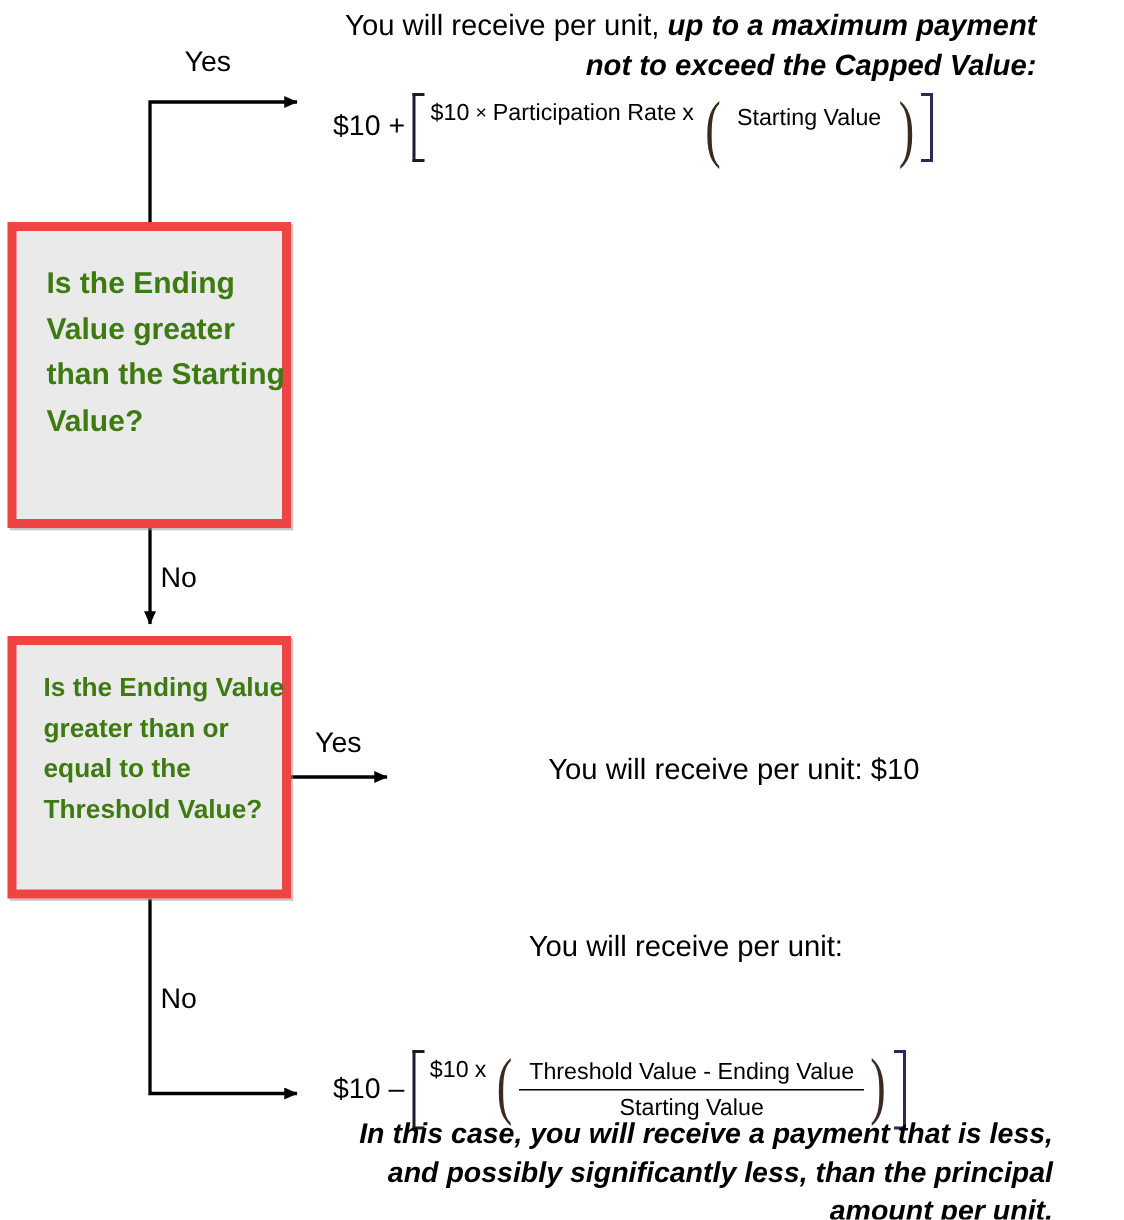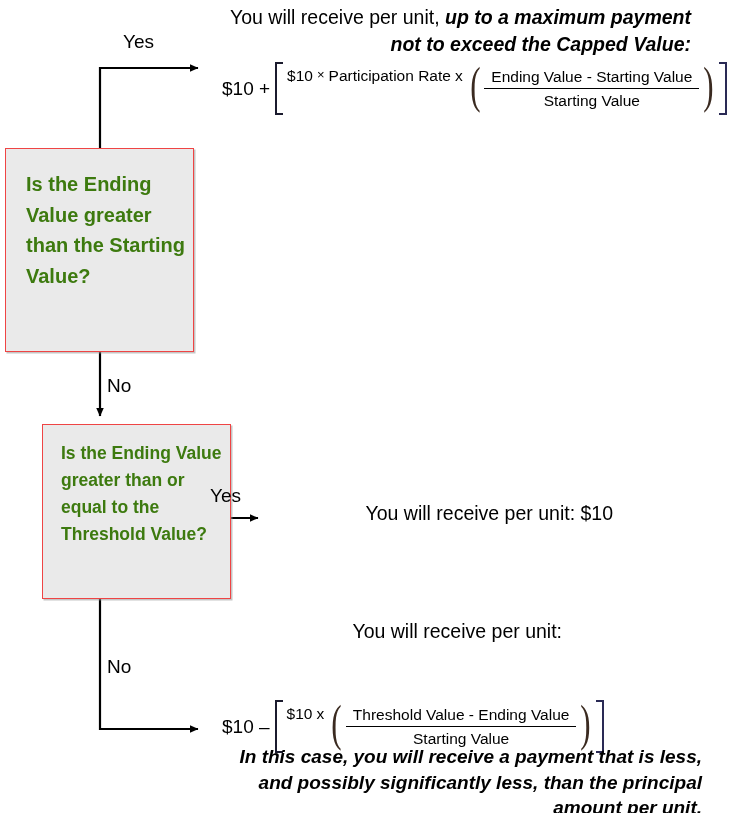--- a/index.html
+++ b/index.html
@@ -19,37 +19,37 @@
     position: absolute;
     left: 0; top: 0;
     width: 749px;
     height: 813px;
   }
 
   
   .decision-box {
     position: absolute;
     background: #eaeaea;
-    border: 1px solid #ef4444;
+    border: 6px solid #ef4444;
     box-sizing: border-box;
     box-shadow: 1.5px 1.5px 0 rgba(150,150,150,0.55);
     text-decoration: underline;
   }
   .decision-text {
     position: absolute;
     color: #3d7a0f;
     font-weight: bold;
     font-family: "Liberation Sans", sans-serif;
   }
   #box1 { left: 5px; top: 148px; width: 189px; height: 204px; }
   #box1 .decision-text {
     left: 20px; top: 20px; width: 160px;
     font-size: 20px; line-height: 30.5px;
   }
-  #box2 { left: 5px; top: 424px; width: 189px; height: 175px; margin-left: 37px; }
+  #box2 { left: 5px; top: 424px; width: 189px; height: 175px; }
   #box2 .decision-text {
     left: 18px; top: 15px; width: 165px;
     font-size: 17.5px; line-height: 27px;
   }
 
   
   .branch-label {
     position: absolute;
     font-size: 19px;
     font-family: "Liberation Sans", sans-serif;
@@ -204,21 +204,20 @@
   <div id="formula1" class="formula">
     <span class="lead">$10 +</span>
     <span class="sqbracket left"></span>
     <span class="inner">
       <span>$10</span>
       <span class="xmul">×</span>
       <span>Participation Rate</span>
       <span class="xlit">x</span>
       <span class="paren">(</span>
       <span class="frac">
-        <span class="num">Ending Value - Starting Value</span>
         <span class="den">Starting Value</span>
       </span>
       <span class="paren">)</span>
     </span>
     <span class="sqbracket right"></span>
   </div>
 
   <div id="outcome2" class="outcome">You will receive per unit: $10</div>
 
   <div id="outcome3" class="outcome">You will receive per unit:</div>

